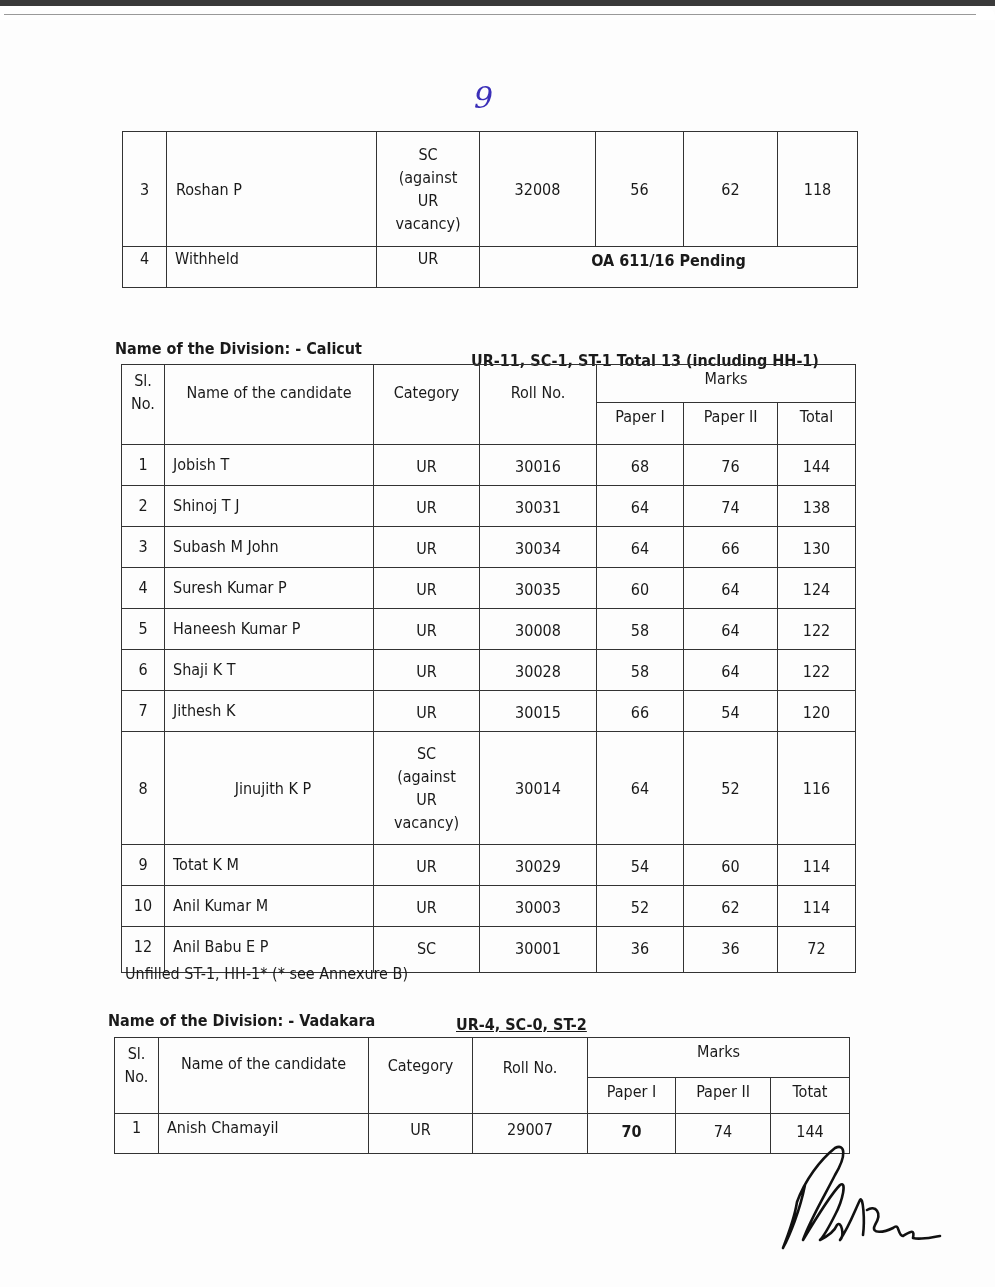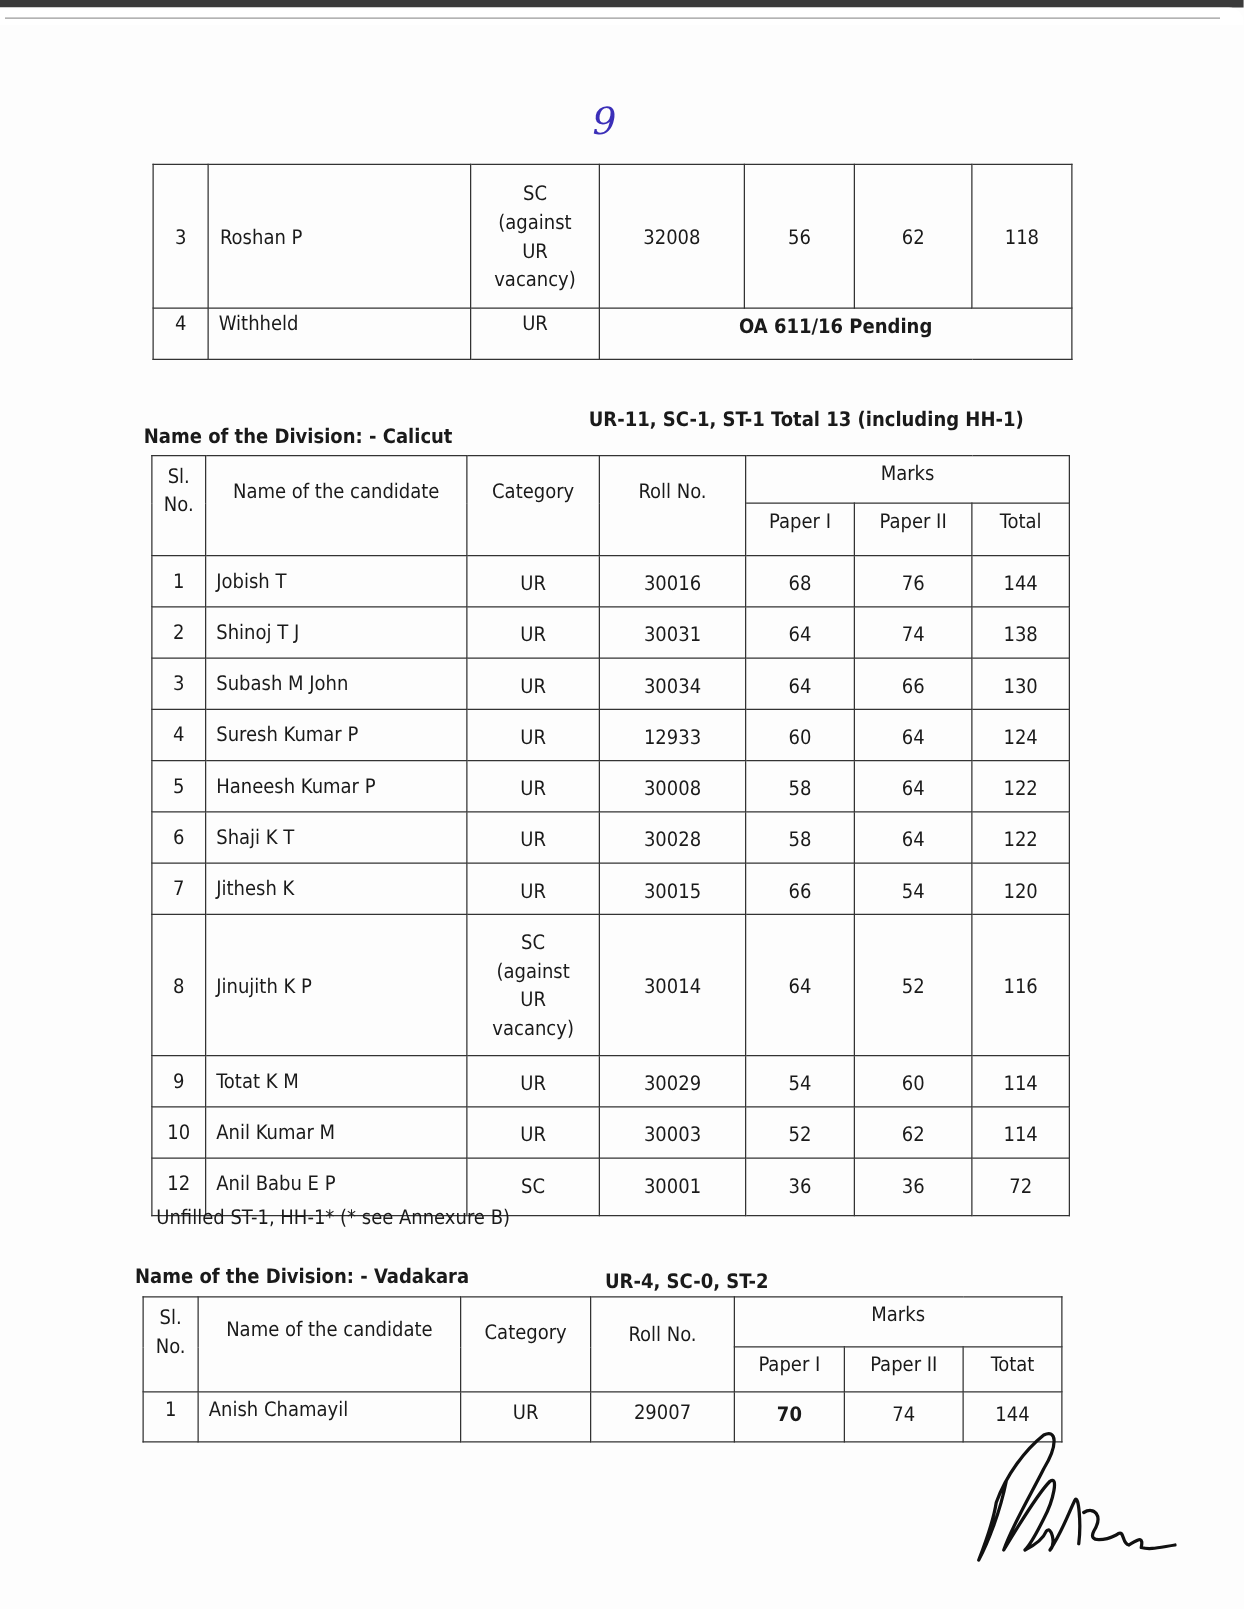--- a/index.html
+++ b/index.html
@@ -58,21 +58,21 @@
   <tr style="height:41px;">
     <td class="top" style="padding-top:0;vertical-align:top;">4</td>
     <td class="name" style="padding-top:0;">Withheld</td>
     <td style="vertical-align:top;">UR</td>
     <td colspan="4" style="vertical-align:top;padding-top:2px;font-weight:bold;">OA 611/16 Pending</td>
   </tr>
 </tbody>
   </table>
 
 <div class="heading" style="left:115px; top:339px;">Name of the Division: - Calicut</div>
-<div class="heading" style="left:471px; top:326px;">UR-11, SC-1, ST-1  Total  13 (including HH-1)</div>
+<div class="heading" style="left:471px; top:351px;">UR-11, SC-1, ST-1  Total  13 (including HH-1)</div>
 
 <table style="left:121px; top:364px; width:734px;">
   <colgroup>
     <col style="width:43px">
       <col style="width:209px">
       <col style="width:106px">
       <col style="width:117px">
     <col style="width:87px">
       <col style="width:94px">
       <col style="width:78px">
@@ -114,21 +114,21 @@
     <td class="top">UR</td>
     <td class="top">30034</td>
     <td class="top">64</td>
     <td class="top">66</td>
     <td class="top">130</td>
   </tr>
   <tr style="height:41px;">
     <td class="sl">4</td>
     <td class="name">Suresh Kumar P</td>
     <td class="top">UR</td>
-    <td class="top">12933</td>
+    <td class="top">30035</td>
     <td class="top">60</td>
     <td class="top">64</td>
     <td class="top">124</td>
   </tr>
   <tr style="height:41px;">
     <td class="sl">5</td>
     <td class="name">Haneesh Kumar P</td>
     <td class="top">UR</td>
     <td class="top">30008</td>
     <td class="top">58</td>
@@ -148,21 +148,21 @@
     <td class="sl">7</td>
     <td class="name">Jithesh K</td>
     <td class="top">UR</td>
     <td class="top">30015</td>
     <td class="top">66</td>
     <td class="top">54</td>
     <td class="top">120</td>
   </tr>
   <tr style="height:113px;">
     <td>8</td>
-    <td style="text-align:left;padding-left:8px;">Jinujith K P</td>
+    <td style="text-align:center;padding-left:8px;">Jinujith K P</td>
     <td>
           <div style="width:80px;margin:0 auto;">SC (against UR vacancy)</div>
         </td>
     <td>30014</td>
     <td>64</td>
     <td>52</td>
     <td>116</td>
   </tr>
   <tr style="height:41px;">
     <td class="sl">9</td>
@@ -190,21 +190,21 @@
     <td class="top">36</td>
     <td class="top">36</td>
     <td class="top">72</td>
   </tr>
 </tbody>
   </table>
 
 <div class="note" style="left:125px; top:964px;">Unfilled ST-1,  HH-1*   (* see Annexure B)</div>
 
 <div class="heading" style="left:108px; top:1011px;">Name of the Division: - Vadakara</div>
-<div class="heading" style="left:484px; top:1015px;">UR-4, SC-0, ST-2</div>
+<div class="heading" style="left:456px; top:1015px;text-decoration:underline;">UR-4, SC-0, ST-2</div>
 
 <table style="left:114px; top:1037px; width:735px;">
   <colgroup>
     <col style="width:44px">
       <col style="width:210px">
       <col style="width:104px">
       <col style="width:115px">
     <col style="width:88px">
       <col style="width:95px">
       <col style="width:79px">

